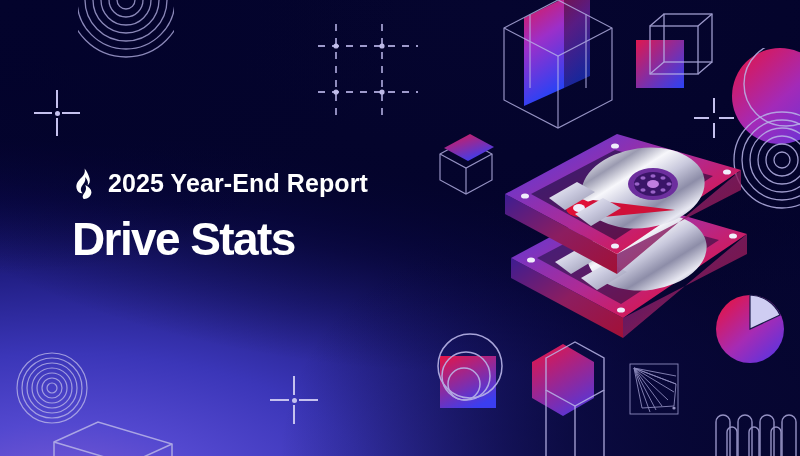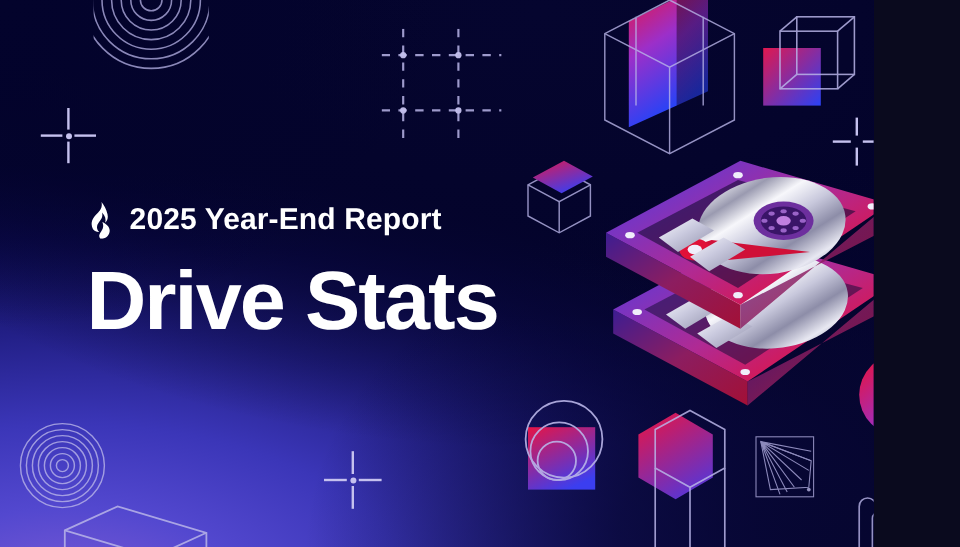--- a/index.html
+++ b/index.html
@@ -1,21 +1,21 @@
 <!DOCTYPE html>
 <html><head>
 <meta charset="utf-8">
 <style>
   * { margin:0; padding:0; box-sizing:border-box; }
   html,body { background:#0a0a1e; }
   body { font-family:"Liberation Sans", sans-serif; }
 
   .banner{
     position:relative;
-    width:728px; height:456px;
+    width:800px; height:456px;
     overflow:hidden;
     background:#02023c;
   }
 
   
   .bg-base{
     position:absolute; inset:0;
     background:
       radial-gradient(120% 95% at 8% 108%, #7a5bd6 0%, #5348cf 16%, #3b36b8 32%, #221f86 50%, #0d0b55 68%, #050433 82%, #02022f 100%);
   }
@@ -51,21 +51,21 @@
   .eyebrow{
     display:flex; align-items:center; gap:13px;
     color:#ffffff;
     font-size:25px; font-weight:bold; letter-spacing:0.1px;
     line-height:1;
   }
   .flame{ width:23px; height:31px; display:block; flex:0 0 auto; }
   .title{
     margin-top:17px;
     color:#ffffff;
-    font-size:69px; font-weight:bold;
+    font-size:46px; font-weight:bold;
     letter-spacing:-1.6px;
     line-height:1;
     white-space:nowrap;
   }
 
   
   .hdd{ position:absolute; left:497px; top:126px; width:270px; height:216px; z-index:30; }
 </style>
 </head>
 <body>

